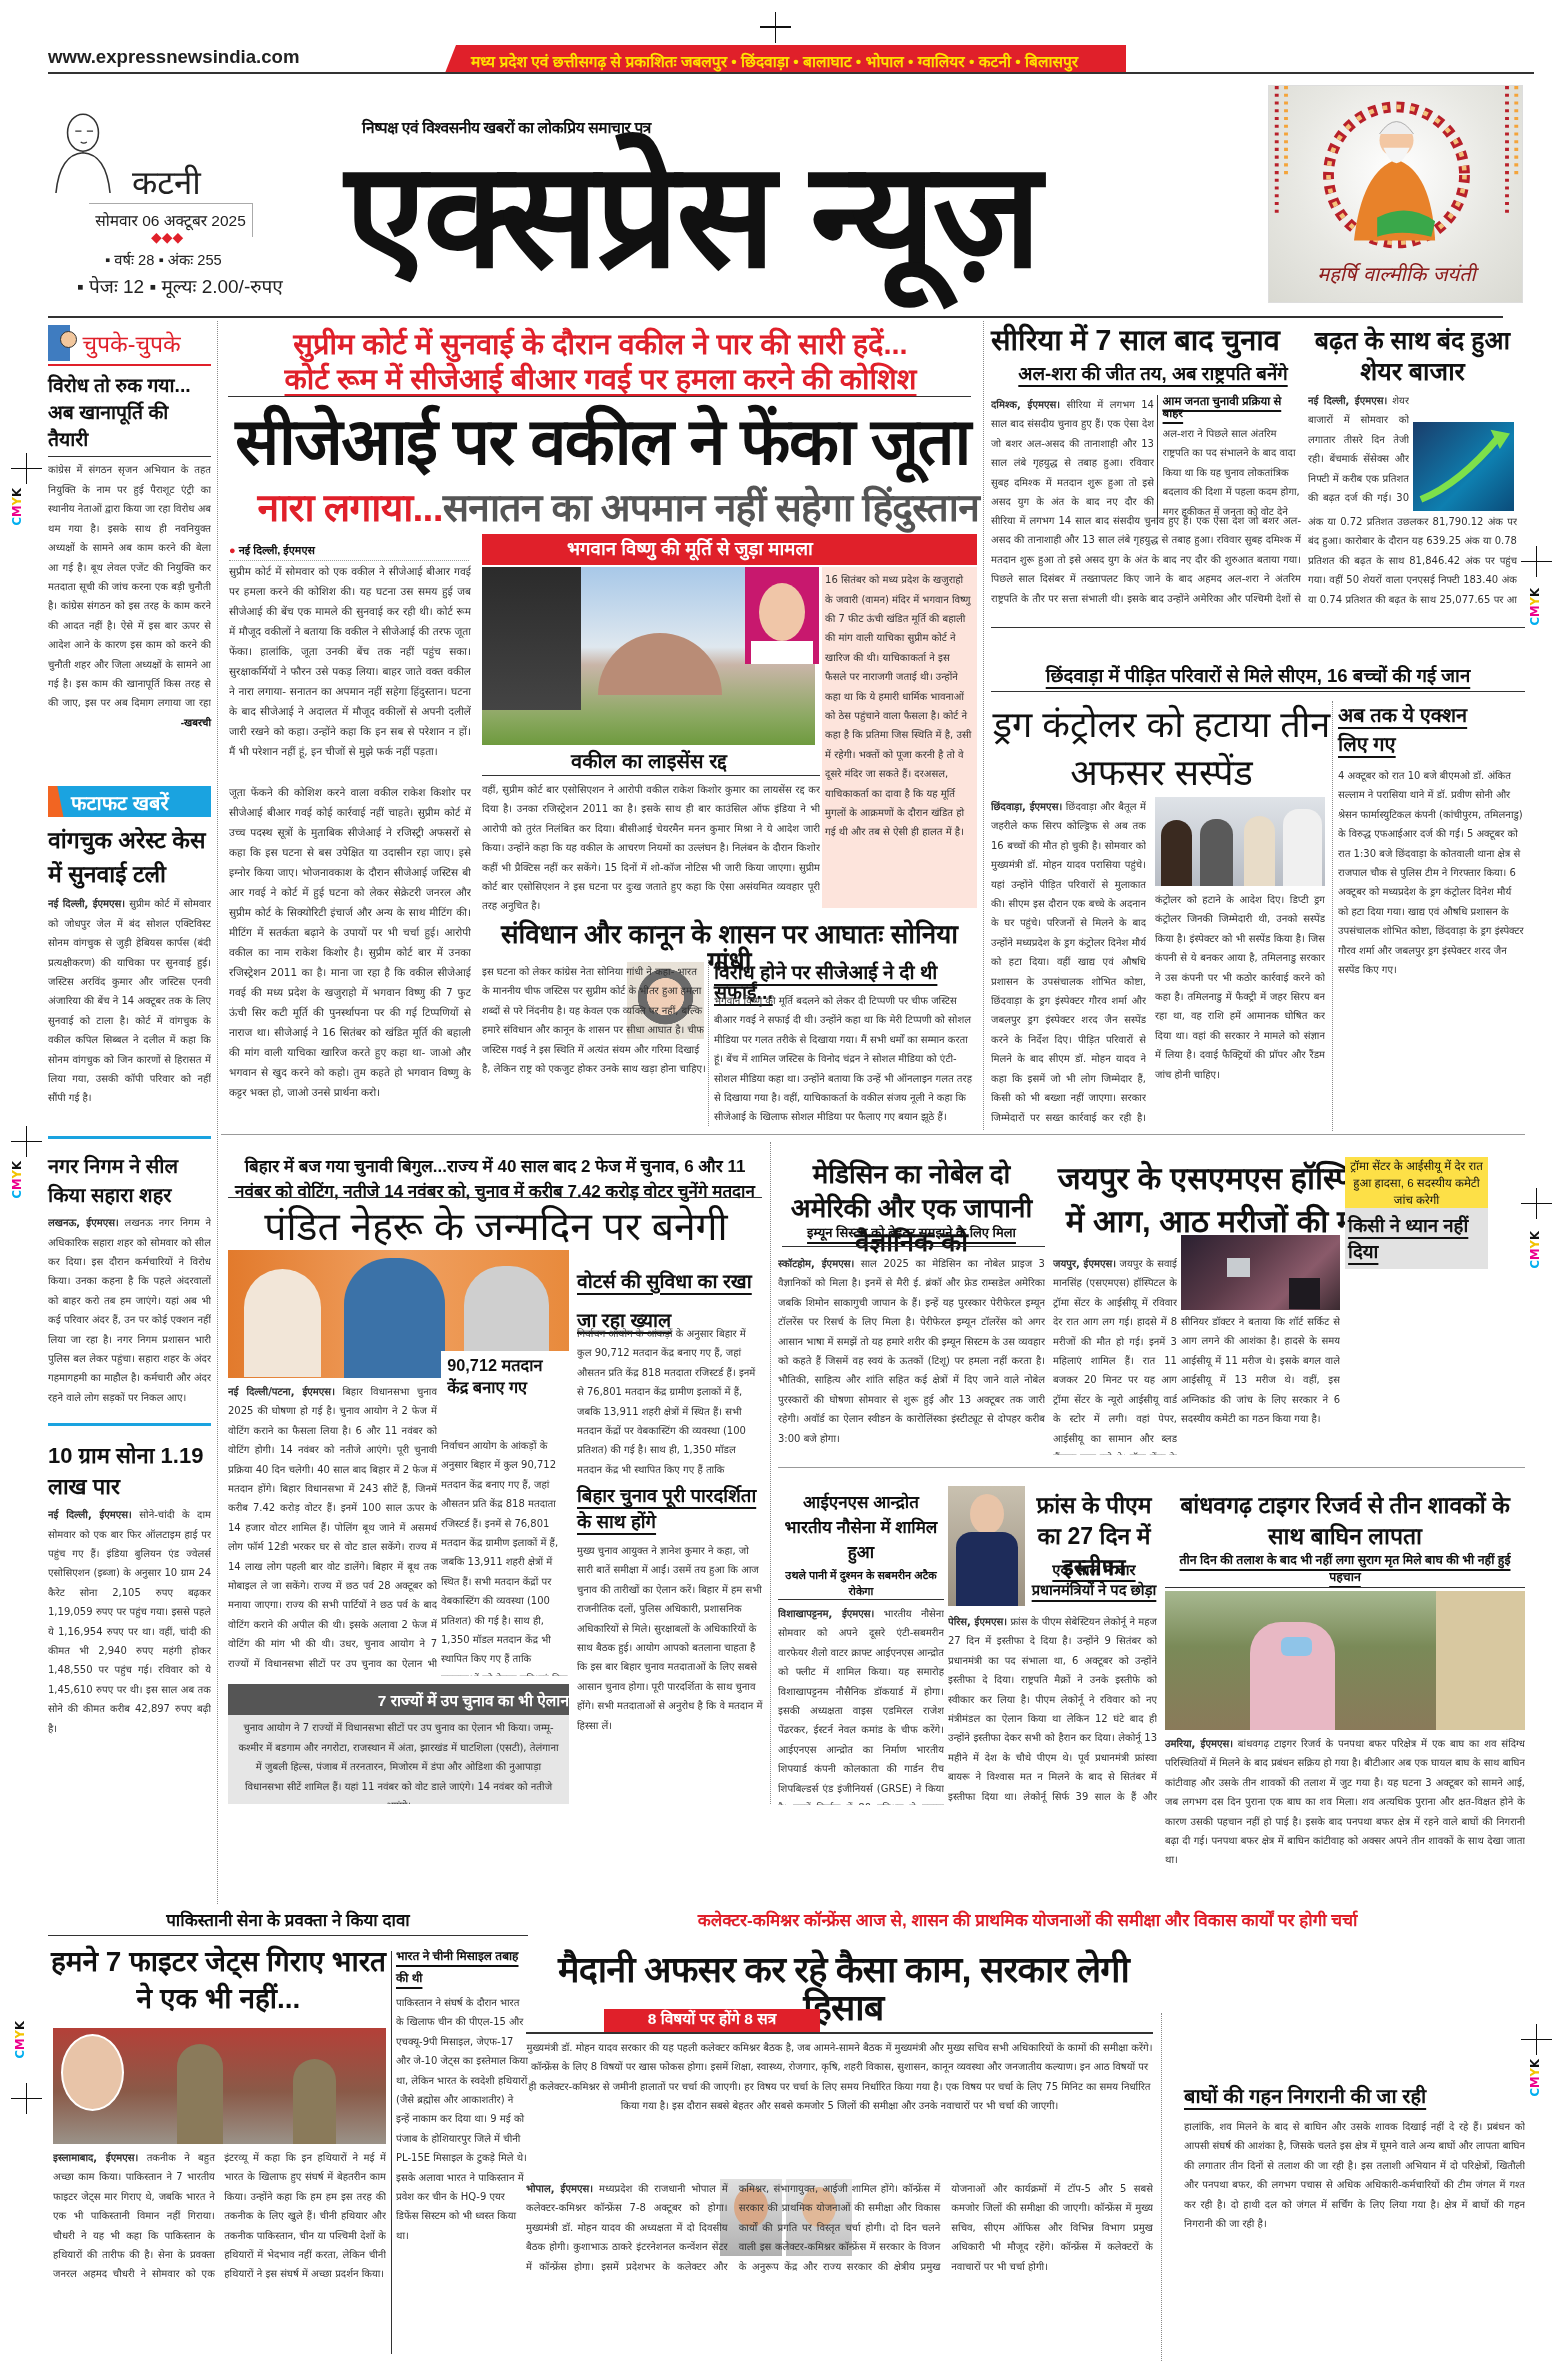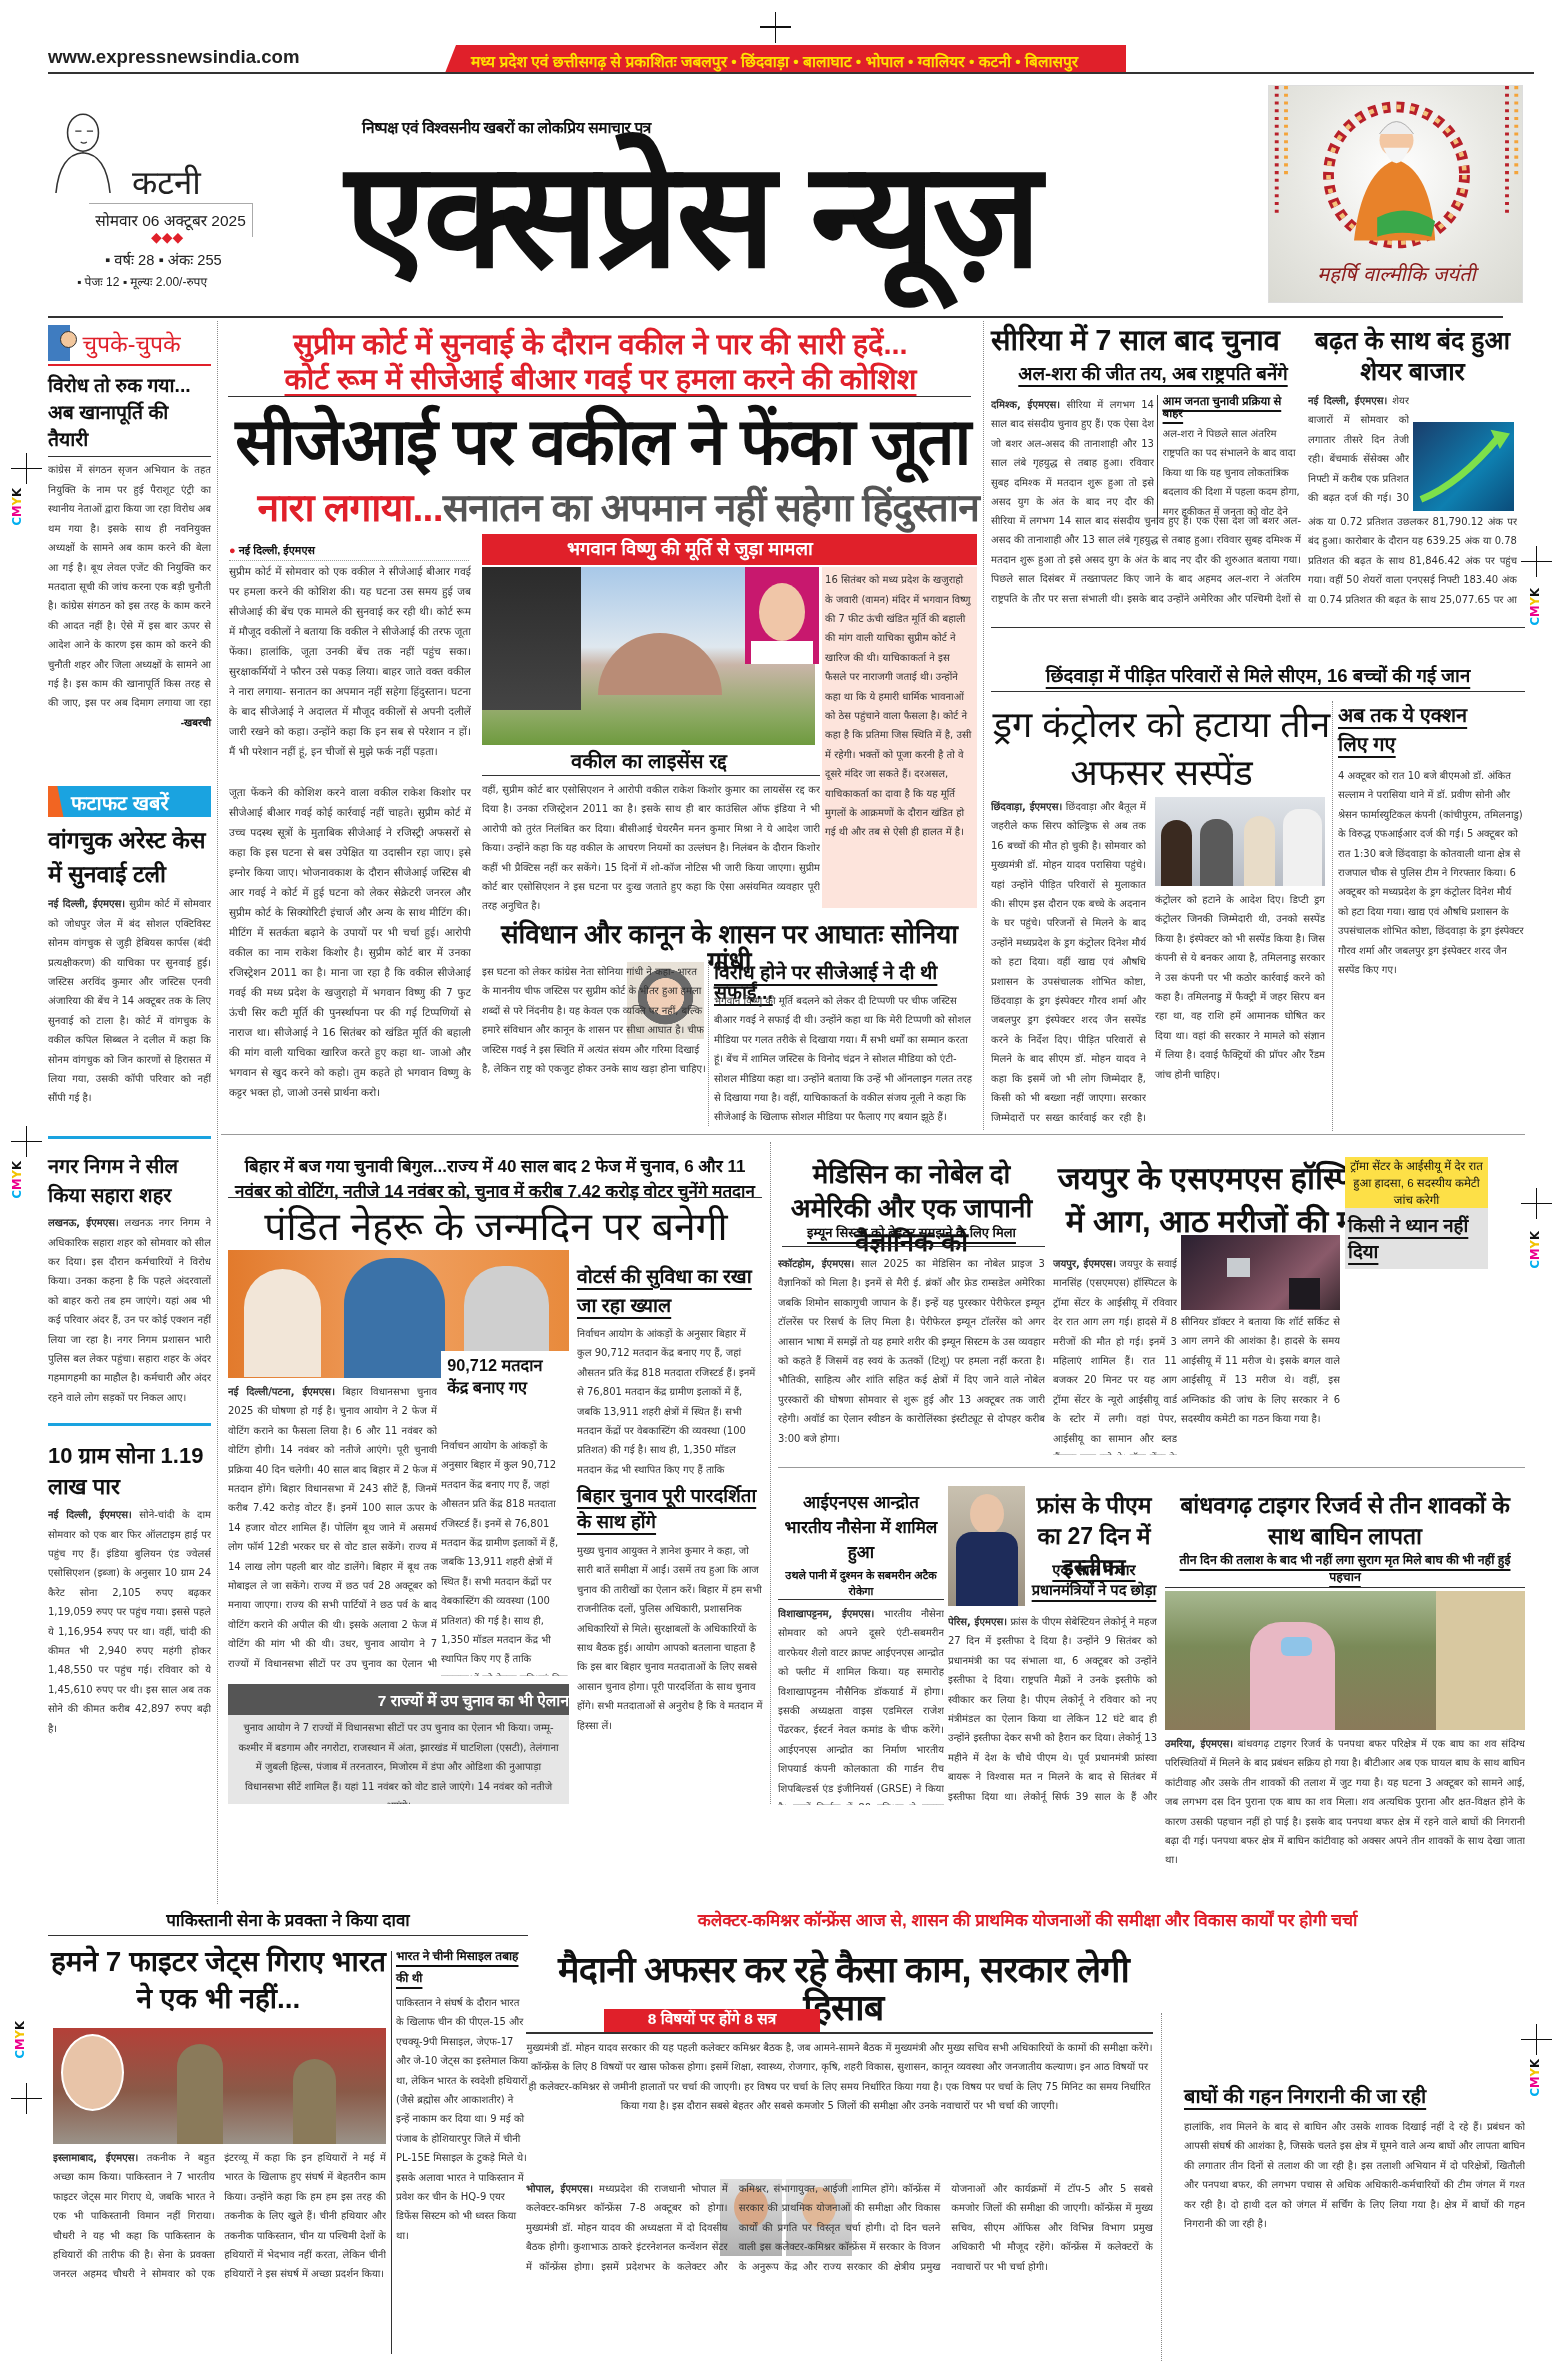--- a/index.html
+++ b/index.html
@@ -35,21 +35,21 @@
   <svg width="70" height="85" viewBox="0 0 90 110">
       <ellipse cx="45" cy="32" rx="20" ry="24" fill="none" stroke="#333" stroke-width="2"></ellipse>
       <path d="M10 110 Q15 60 45 58 Q75 60 80 110" fill="none" stroke="#333" stroke-width="2"></path>
       <path d="M35 30 h8 M50 30 h8 M42 44 q4 3 8 0" stroke="#333" fill="none" stroke-width="1.5"></path>
     </svg>
 </div>
 <div class="abs" style="left:132px;top:159px;font-size:33px;color:#222">कटनी</div>
 <div class="abs" style="left:89px;top:203px;font-size:15.5px;color:#222;border-top:1.5px solid #aaa;border-right:1.5px solid #aaa;padding:4.6px 6.2px 6.2px 6.2px">सोमवार 06 अक्टूबर 2025</div>
 <div class="abs" style="left:151px;top:229px;color:#e0202a;font-size:14px">◆◆◆</div>
 <div class="abs" style="left:105px;top:249px;font-size:14.7px;color:#222">▪ वर्षः 28 ▪ अंकः 255</div>
-<div class="abs" style="left:77px;top:273px;font-size:12px;color:#222">▪ पेजः 12 ▪ मूल्यः 2.00/-रुपए</div>
+<div class="abs" style="left:77px;top:273px;font-size:19px;color:#222">▪ पेजः 12 ▪ मूल्यः 2.00/-रुपए</div>
 
 <div class="abs" style="left:362px;top:116px;font-size:15.5px;font-weight:bold;color:#111;letter-spacing:-0.4px">निष्पक्ष एवं विश्वसनीय खबरों का लोकप्रिय समाचार पत्र</div>
 <div class="abs hd" style="left:345px;top:130px;font-size:147px;letter-spacing:-3.1px;line-height:170px;color:#111">एक्सप्रेस न्यूज़</div>
 
 <div class="abs" style="left:1268px;top:85px;width:255px;height:218px;background:radial-gradient(circle at 50% 40%,#fff 0%,#e8e8e3 55%,#d9d9d2 100%);border:0.8px solid #ddd">
   <svg width="255" height="218" viewBox="0 0 330 282">
     <circle cx="165" cy="115" r="88" fill="none" stroke="#b8202a" stroke-width="14" stroke-dasharray="10 8"></circle>
     <circle cx="165" cy="115" r="88" fill="none" stroke="#f4c27a" stroke-width="6" stroke-dasharray="6 12"></circle>
     <path d="M110 200 Q120 110 165 95 Q210 110 215 200 Z" fill="#e8822a"></path>
     <circle cx="165" cy="70" r="22" fill="#f3c7a3"></circle>
@@ -193,21 +193,21 @@
 <div class="img" style="left:228px;top:1250px;width:341px;height:128px;background:linear-gradient(90deg,#e27a2c,#f0a060,#e88a3c)">
   <div style="position:absolute;left:15.5px;top:19.4px;width:77px;height:108px;background:#f2e6d8;border-radius:39px 39px 0 0"></div>
   <div style="position:absolute;left:116px;top:7.7px;width:101px;height:120px;background:#3b72a8;border-radius:46px 46px 0 0"></div>
   <div style="position:absolute;left:236px;top:15.5px;width:85px;height:112px;background:#cfcfcf;border-radius:39px 39px 0 0"></div>
 </div>
 <div class="abs" style="left:441px;top:1351px;width:130px;background:#fff;padding:3.1px 6.2px">
   <div class="hd" style="font-size:16.3px;line-height:22px">90,712 मतदान केंद्र बनाए गए</div>
 </div>
 <div class="abs body-t cond" style="left:228px;top:1382px;width:209px;height:294px"><b>नई दिल्ली/पटना, ईएमएस।</b> <span>बिहार विधानसभा चुनाव 2025 की घोषणा हो गई है। चुनाव आयोग ने 2 फेज में वोटिंग कराने का फैसला लिया है। 6 और 11 नवंबर को वोटिंग होगी। 14 नवंबर को नतीजे आएंगे। पूरी चुनावी प्रक्रिया 40 दिन चलेगी। 40 साल बाद बिहार में 2 फेज में मतदान होंगे। बिहार विधानसभा में 243 सीटें हैं, जिनमें करीब 7.42 करोड़ वोटर हैं। इनमें 100 साल ऊपर के 14 हजार वोटर शामिल हैं। पोलिंग बूथ जाने में असमर्थ लोग फॉर्म 12डी भरकर घर से वोट डाल सकेंगे। राज्य में 14 लाख लोग पहली बार वोट डालेंगे। बिहार में बूथ तक मोबाइल ले जा सकेंगे। राज्य में छठ पर्व 28 अक्टूबर को मनाया जाएगा। राज्य की सभी पार्टियों ने छठ पर्व के बाद वोटिंग कराने की अपील की थी। इसके अलावा 2 फेज में वोटिंग की मांग भी की थी। उधर, चुनाव आयोग ने 7 राज्यों में विधानसभा सीटों पर उप चुनाव का ऐलान भी किया। वोटिंग 11 नवंबर को होगी। नतीजे 14 नवंबर को आएंगे।</span></div>
 <div class="abs body-t cond" style="left:441px;top:1436px;width:130px;height:240px;text-align:left">निर्वाचन आयोग के आंकड़ों के अनुसार बिहार में कुल 90,712 मतदान केंद्र बनाए गए हैं, जहां औसतन प्रति केंद्र 818 मतदाता रजिस्टर्ड हैं। इनमें से 76,801 मतदान केंद्र ग्रामीण इलाकों में हैं, जबकि 13,911 शहरी क्षेत्रों में स्थित हैं। सभी मतदान केंद्रों पर वेबकास्टिंग की व्यवस्था (100 प्रतिशत) की गई है। साथ ही, 1,350 मॉडल मतदान केंद्र भी स्थापित किए गए हैं ताकि मतदाताओं को बेहतर सुविधाएं मिल सकें।</div>
-<div class="abs hd ul" style="left:577px;top:1262px;width:186px;font-size:19.4px;line-height:29px">वोटर्स की सुविधा का रखा जा रहा ख्याल</div>
+<div class="abs hd ul" style="left:577px;top:1262px;width:186px;font-size:19.4px;line-height:39px">वोटर्स की सुविधा का रखा जा रहा ख्याल</div>
 <div class="abs body-t cond" style="left:577px;top:1324px;width:186px;height:155px;text-align:left">निर्वाचन आयोग के आंकड़ों के अनुसार बिहार में कुल 90,712 मतदान केंद्र बनाए गए हैं, जहां औसतन प्रति केंद्र 818 मतदाता रजिस्टर्ड हैं। इनमें से 76,801 मतदान केंद्र ग्रामीण इलाकों में हैं, जबकि 13,911 शहरी क्षेत्रों में स्थित हैं। सभी मतदान केंद्रों पर वेबकास्टिंग की व्यवस्था (100 प्रतिशत) की गई है। साथ ही, 1,350 मॉडल मतदान केंद्र भी स्थापित किए गए हैं ताकि मतदाताओं को बेहतर सुविधाएं मिल सकें।</div>
 <div class="abs hd ul" style="left:577px;top:1483px;width:186px;font-size:18.6px;line-height:26px">बिहार चुनाव पूरी पारदर्शिता के साथ होंगे</div>
 <div class="abs body-t cond" style="left:577px;top:1541px;width:186px;height:255px;text-align:left">मुख्य चुनाव आयुक्त ने ज्ञानेश कुमार ने कहा, जो सारी बातें समीक्षा में आईं। उसमें तय हुआ कि आज चुनाव की तारीखों का ऐलान करें। बिहार में हम सभी राजनीतिक दलों, पुलिस अधिकारी, प्रशासनिक अधिकारियों से मिले। सुरक्षाबलों के अधिकारियों के साथ बैठक हुई। आयोग आपको बतलाना चाहता है कि इस बार बिहार चुनाव मतदाताओं के लिए सबसे आसान चुनाव होगा। पूरी पारदर्शिता के साथ चुनाव होंगे। सभी मतदाताओं से अनुरोध है कि वे मतदान में हिस्सा लें।</div>
 <div class="abs" style="left:228px;top:1684px;width:341px;height:120px;background:#e6e6e6">
   <div style="background:#555;color:#fff;font-size:15.5px;font-weight:bold;padding:4.6px 0;text-align:right">7 राज्यों में उप चुनाव का भी ऐलान</div>
   <div class="body-t cond" style="padding:3.1px 7.7px;text-align:center;height:89px">चुनाव आयोग ने 7 राज्यों में विधानसभा सीटों पर उप चुनाव का ऐलान भी किया। जम्मू-कश्मीर में बडगाम और नगरोटा, राजस्थान में अंता, झारखंड में घाटशिला (एसटी), तेलंगाना में जुबली हिल्स, पंजाब में तरनतारन, मिजोरम में डंपा और ओडिशा की नुआपाड़ा विधानसभा सीटें शामिल हैं। यहां 11 नवंबर को वोट डाले जाएंगे। 14 नवंबर को नतीजे आएंगे।</div>
 </div>
 
 <div class="vr" style="left:770px;top:1142px;height:662px"></div>
 

